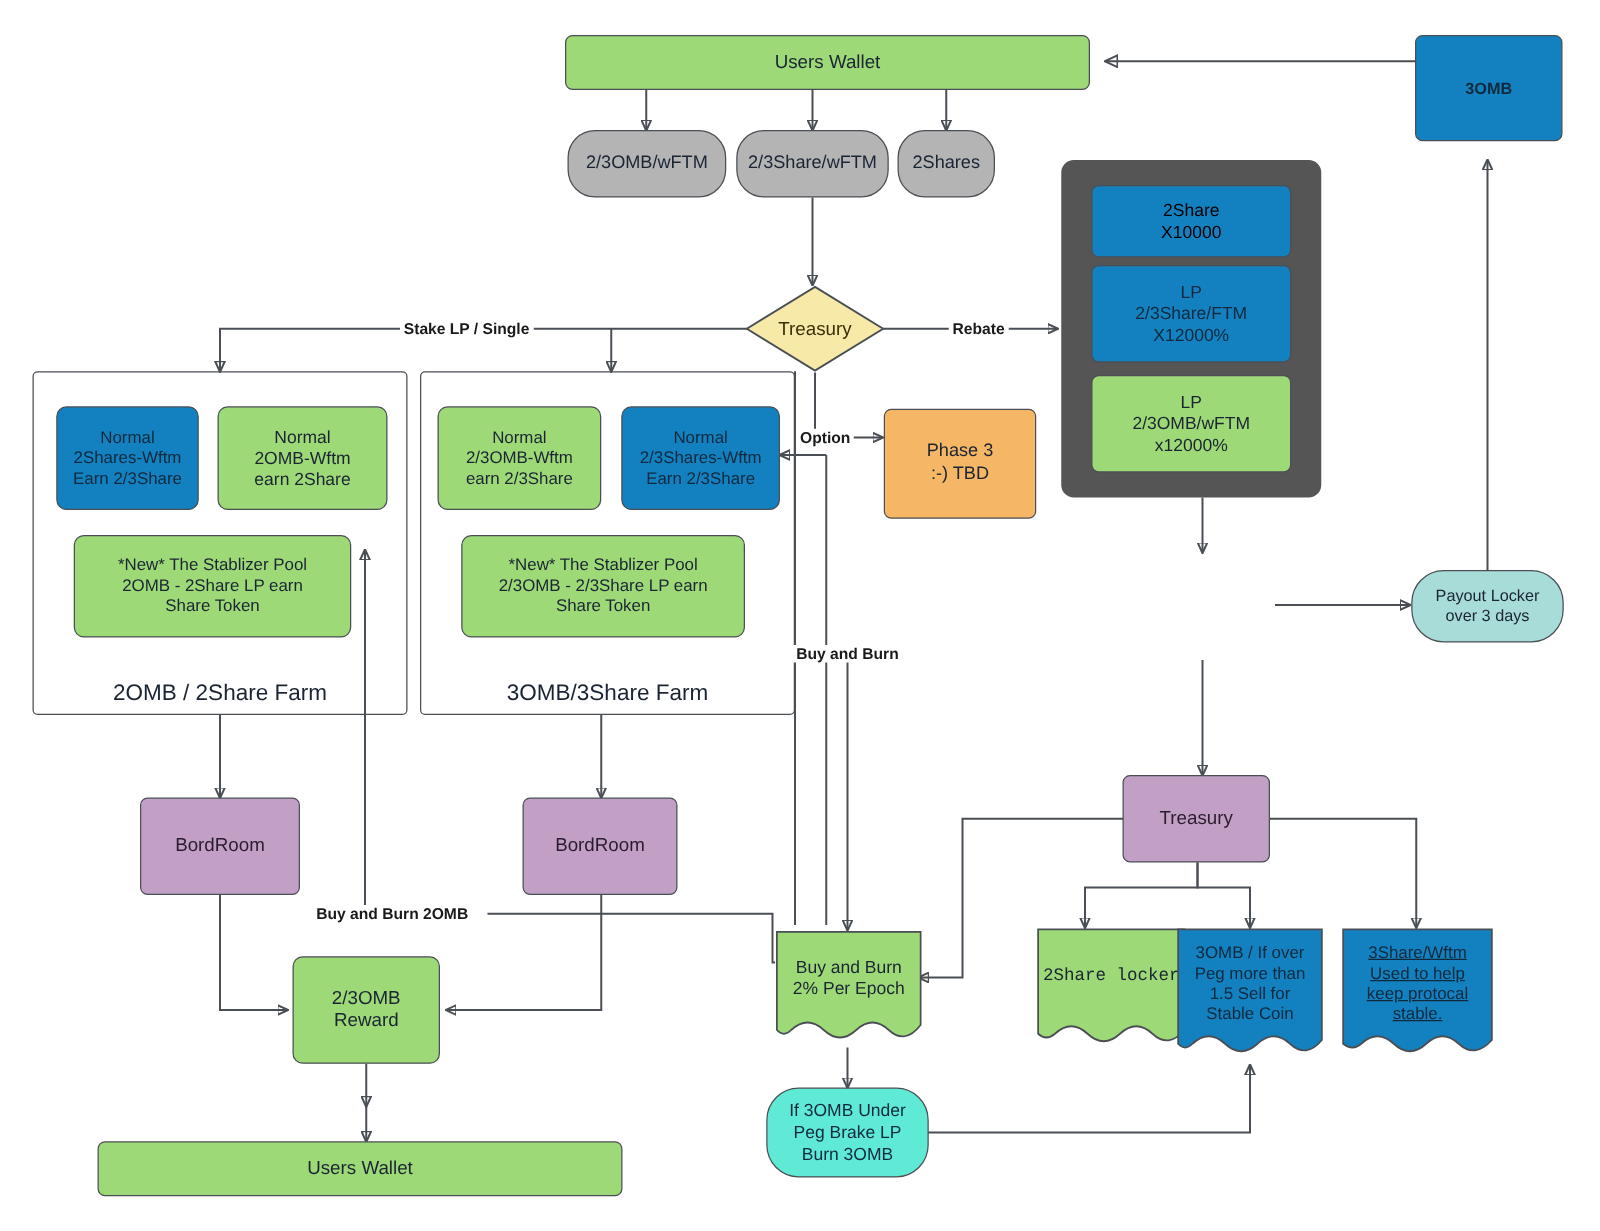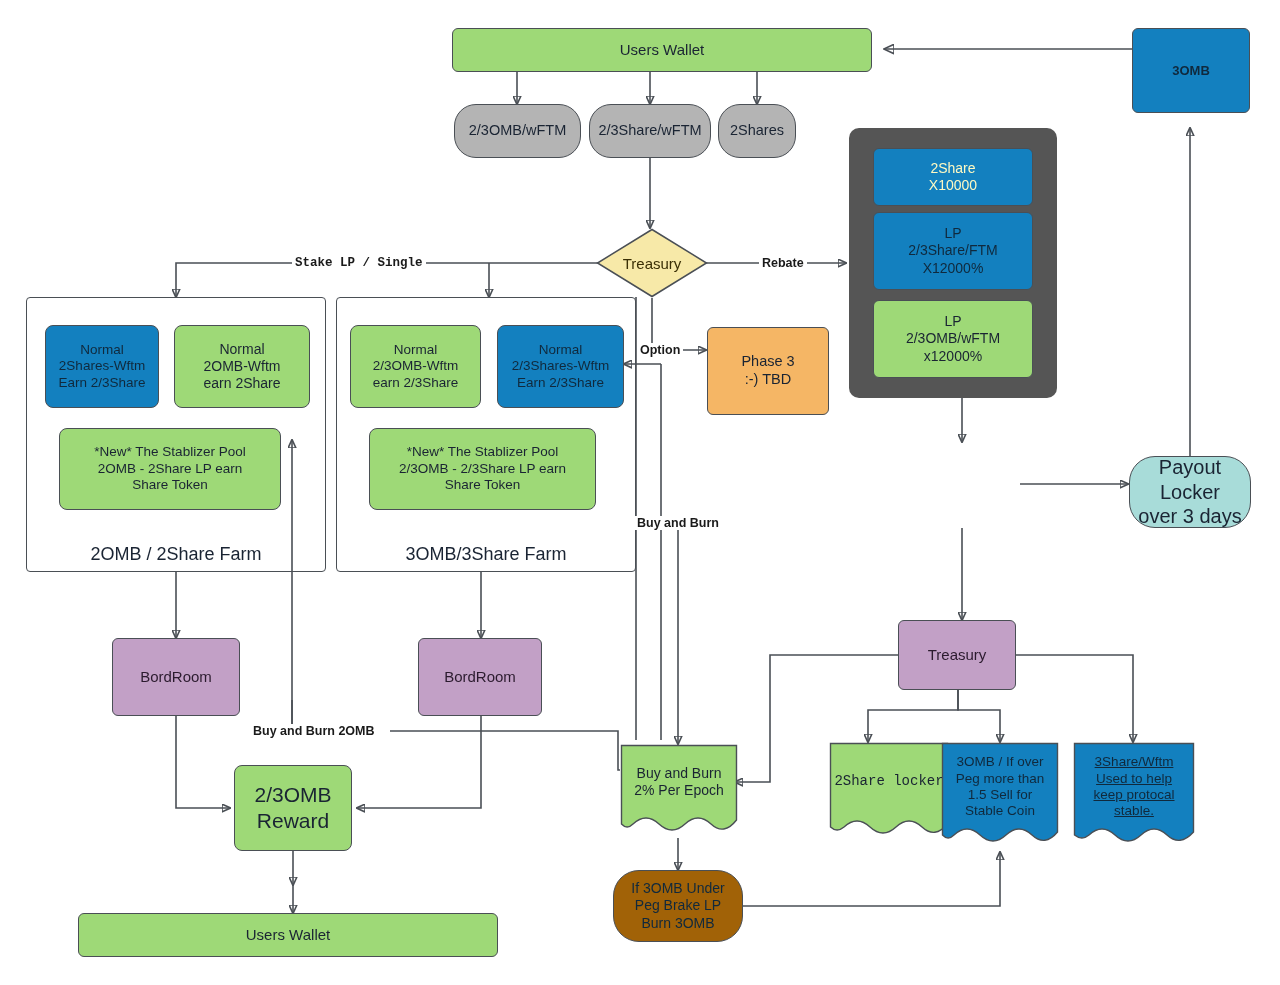--- a/index.html
+++ b/index.html
@@ -26,21 +26,21 @@
     border: 1.5px solid #4a4f55;
     line-height: 1.22;
     white-space: pre-line;
     z-index: 3;
   }
   .green   { background: #9ED977; }
   .blue    { background: #1380BF; }
   .grey    { background: #B4B4B4; }
   .purple  { background: #C2A0C6; }
   .cyan    { background: #A8DCD9; }
-  .ltblue  { background: #a16207; }
+  .ltblue  { background: #5eead4; }
   .orange  { background: #F5B665; }
 
   .r6  { border-radius: 6px; }
   .r8  { border-radius: 8px; }
   .pill{ border-radius: 22px; }
   .pill2{ border-radius: 26px; }
 
   
   .group {
     position: absolute;
@@ -189,21 +189,21 @@
     <path d="M293,851 L293,885" marker-end="url(#ah)"></path>
     <path d="M293,885 L293,913" marker-end="url(#ah)"></path>
 
     <path d="M390,731 L618,731 L618,770 L620,770"></path>
 
     <path d="M292,731 L292,700"></path>
 
     <path d="M292,731 L292,440" marker-end="url(#ah)"></path>
   </svg>
 
-  <div class="edge-label" style="left:292px; top:256px;font-family:Liberation Mono, monospace;">Stake LP / Single</div>
+  <div class="edge-label" style="left:320px; top:256px;">Stake LP / Single</div>
   <div class="edge-label" style="left:759px; top:256px;">Rebate</div>
   <div class="edge-label" style="left:637px; top:343px;">Option</div>
   <div class="edge-label" style="left:634px; top:516px;">Buy and Burn</div>
   <div class="edge-label" style="left:250px; top:724px;">Buy and Burn 2OMB</div>
 
   <div class="node green r6" style="left:452px; top:28px; width:420px; height:44px; font-size:15px;">Users Wallet</div>
 
   <div class="node grey pill" style="left:454px; top:104px; width:127px; height:54px; font-size:14.5px;">2/3OMB/wFTM</div>
   <div class="node grey pill" style="left:589px; top:104px; width:122px; height:54px; font-size:14.5px;">2/3Share/wFTM</div>
   <div class="node grey pill" style="left:718px; top:104px; width:78px; height:54px; font-size:14.5px;">2Shares</div>
@@ -214,21 +214,21 @@
     <svg width="112" height="70" viewBox="0 0 112 70">
       <polygon points="56,1.5 110.5,35 56,68.5 1.5,35" fill="#F7E9A8" stroke="#4a4f55" stroke-width="1.5"></polygon>
     </svg>
     <div class="diamond-label">Treasury</div>
   </div>
 
   <div class="node orange r6" style="left:707px; top:327px; width:122px; height:88px; font-size:14.5px;">Phase 3
 :-) TBD</div>
 
   <div class="panel" style="left:849px; top:128px; width:208px; height:270px;"></div>
-  <div class="node blue r6" style="left:873px; top:148px; width:160px; height:58px; font-size:14px; color:#fef9c3;">2Share
+  <div class="node blue r6" style="left:873px; top:148px; width:160px; height:58px; font-size:14px; color:#000000;">2Share
 X10000</div>
   <div class="node blue r6" style="left:873px; top:212px; width:160px; height:78px; font-size:14px; color:#10293d;">LP
 2/3Share/FTM
 X12000%</div>
   <div class="node green r6" style="left:873px; top:300px; width:160px; height:78px; font-size:14px;">LP
 2/3OMB/wFTM
 x12000%</div>
 
   <div class="group" style="left:26px; top:297px; width:300px; height:275px;">
     <div class="group-label">2OMB / 2Share Farm</div>
@@ -250,21 +250,21 @@
 2/3OMB-Wftm
 earn 2/3Share</div>
   <div class="node blue r8" style="left:497px; top:325px; width:127px; height:83px; font-size:13.5px; color:#10293d;">Normal
 2/3Shares-Wftm
 Earn 2/3Share</div>
   <div class="node green r8" style="left:369px; top:428px; width:227px; height:82px; font-size:13.5px;">*New* The Stablizer Pool
 2/3OMB - 2/3Share LP earn
 Share Token</div>
 
 
-  <div class="node cyan pill2" style="left:1129px; top:456px; width:122px; height:72px; font-size:20px;">Payout Locker
+  <div class="node cyan pill2" style="left:1129px; top:456px; width:122px; height:58px; font-size:13px;">Payout Locker
 over 3 days</div>
 
   <div class="node purple r6" style="left:898px; top:620px; width:118px; height:70px; font-size:15px; color:#2b1b2e;">Treasury</div>
 
   <div class="doc" style="left:829px; top:742px; width:120px; height:102px;font-family:Liberation Mono, monospace;">
     <svg width="120" height="102" viewBox="0 0 120 102">
       <path d="M1.5,1.5 H118.5 V82 Q106,97 93,85 Q80,73 67,85 Q54,97 41,85 Q28,73 15,85 Q8,91 1.5,85 Z" fill="#9ED977" stroke="#4a4f55" stroke-width="1.4"></path>
     </svg>
     <div class="doclabel" style="font-size:14px; padding-bottom:22px;">2Share locker</div>
   </div>
@@ -297,18 +297,18 @@
 2% Per Epoch</div>
   </div>
 
   <div class="node ltblue pill2" style="left:613px; top:870px; width:130px; height:72px; font-size:14px; color:#10293d;">If 3OMB Under
 Peg Brake LP
 Burn 3OMB</div>
 
   <div class="node purple r6" style="left:112px; top:638px; width:128px; height:78px; font-size:15px; color:#2b1b2e;">BordRoom</div>
   <div class="node purple r6" style="left:418px; top:638px; width:124px; height:78px; font-size:15px; color:#2b1b2e;">BordRoom</div>
 
-  <div class="node green r8" style="left:234px; top:765px; width:118px; height:86px; font-size:21px;">2/3OMB
+  <div class="node green r8" style="left:234px; top:765px; width:118px; height:86px; font-size:15px;">2/3OMB
 Reward</div>
 
   <div class="node green r6" style="left:78px; top:913px; width:420px; height:44px; font-size:15px;">Users Wallet</div>
 
 </div>
 
 </body></html>

